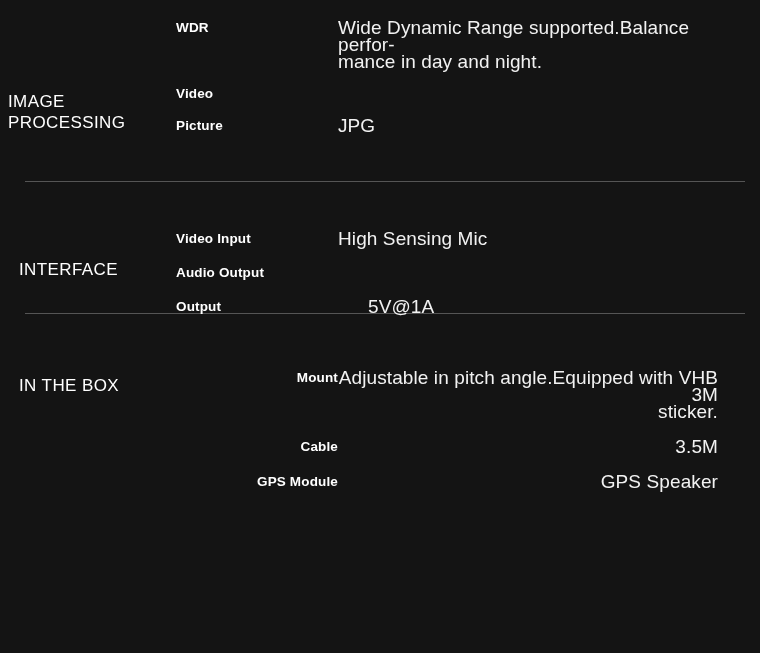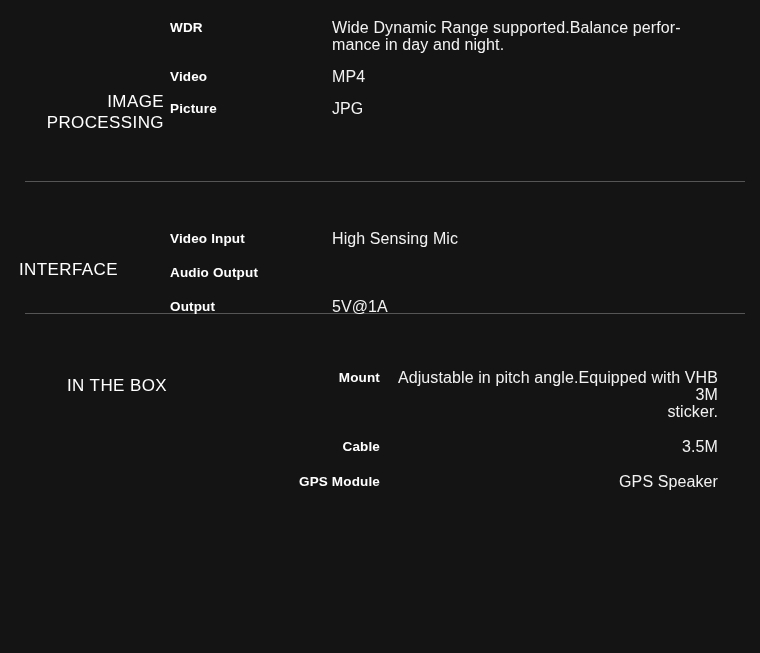--- a/index.html
+++ b/index.html
@@ -38,33 +38,34 @@
     flex: 0 0 170px;
     width: 170px;
     box-sizing: border-box;
     padding-left: 8px;
     padding-right: 6px;
     color: #ffffff;
     font-size: 17px;
     font-weight: 400;
     letter-spacing: 0.4px;
     line-height: 21px;
-    text-align: right;
+    text-align: left;
     white-space: pre-line;
   }
 
   .section-heading.heading-left {
     text-align: left;
     padding-left: 19px;
   }
 
   .rows {
     flex: 1 1 auto;
     display: flex;
     flex-direction: column;
+    margin-left: 6px;
   }
 
   .spec-row {
     display: flex;
     flex-direction: row;
     align-items: flex-start;
     box-sizing: border-box;
   }
 
   .row-label {
@@ -74,21 +75,21 @@
     font-size: 13.5px;
     font-weight: bold;
     color: #ffffff;
     line-height: 17px;
     letter-spacing: 0.15px;
   }
 
   .row-value {
     flex: 1 1 auto;
     box-sizing: border-box;
-    font-size: 16px;
+    font-size: 19px;
     font-weight: 400;
     color: #f2f2f2;
     line-height: 17px;
     letter-spacing: 0.1px;
     padding-right: 42px;
     white-space: pre-line;
   }
 
   .divider {
     width: 720px;
@@ -112,27 +113,26 @@
   #divider-1 { margin-top: 0px; }
 
   #section-interface {
     padding-top: 40px;
     height: 123px;
   }
   #section-interface .section-heading {
     padding-top: 29px;
   }
   #section-interface .spec-row { margin-bottom: 17px; }
-  #section-interface .spec-row:last-child { margin-bottom: 0; }
+  #section-interface .spec-row:last-child { margin-bottom: 0; gap: 30px; }
 
   #divider-2 { margin-top: 0px; }
 
   #section-in-the-box {
     padding-top: 47px;
-    padding-left: 48px;
   }
   #section-in-the-box .section-heading {
     padding-top: 6px;
   }
   #section-in-the-box .spec-row { margin-bottom: 18px; text-align: right; }
   #section-in-the-box .spec-row:last-child { margin-bottom: 0; }
 </style>
 </head>
 <body>
 
@@ -147,21 +147,20 @@
 
       <div class="spec-row">
         <div class="row-label">WDR</div>
         <div class="row-value">Wide Dynamic Range supported.Balance perfor-
 mance in day and night.</div>
       </div>
 
 
       <div class="spec-row">
         <div class="row-label">Video</div>
-        <div class="row-value">MP4</div>
       </div>
 
       <div class="spec-row">
         <div class="row-label">Picture</div>
         <div class="row-value">JPG</div>
       </div>
 
     </div>
   </div>
 

